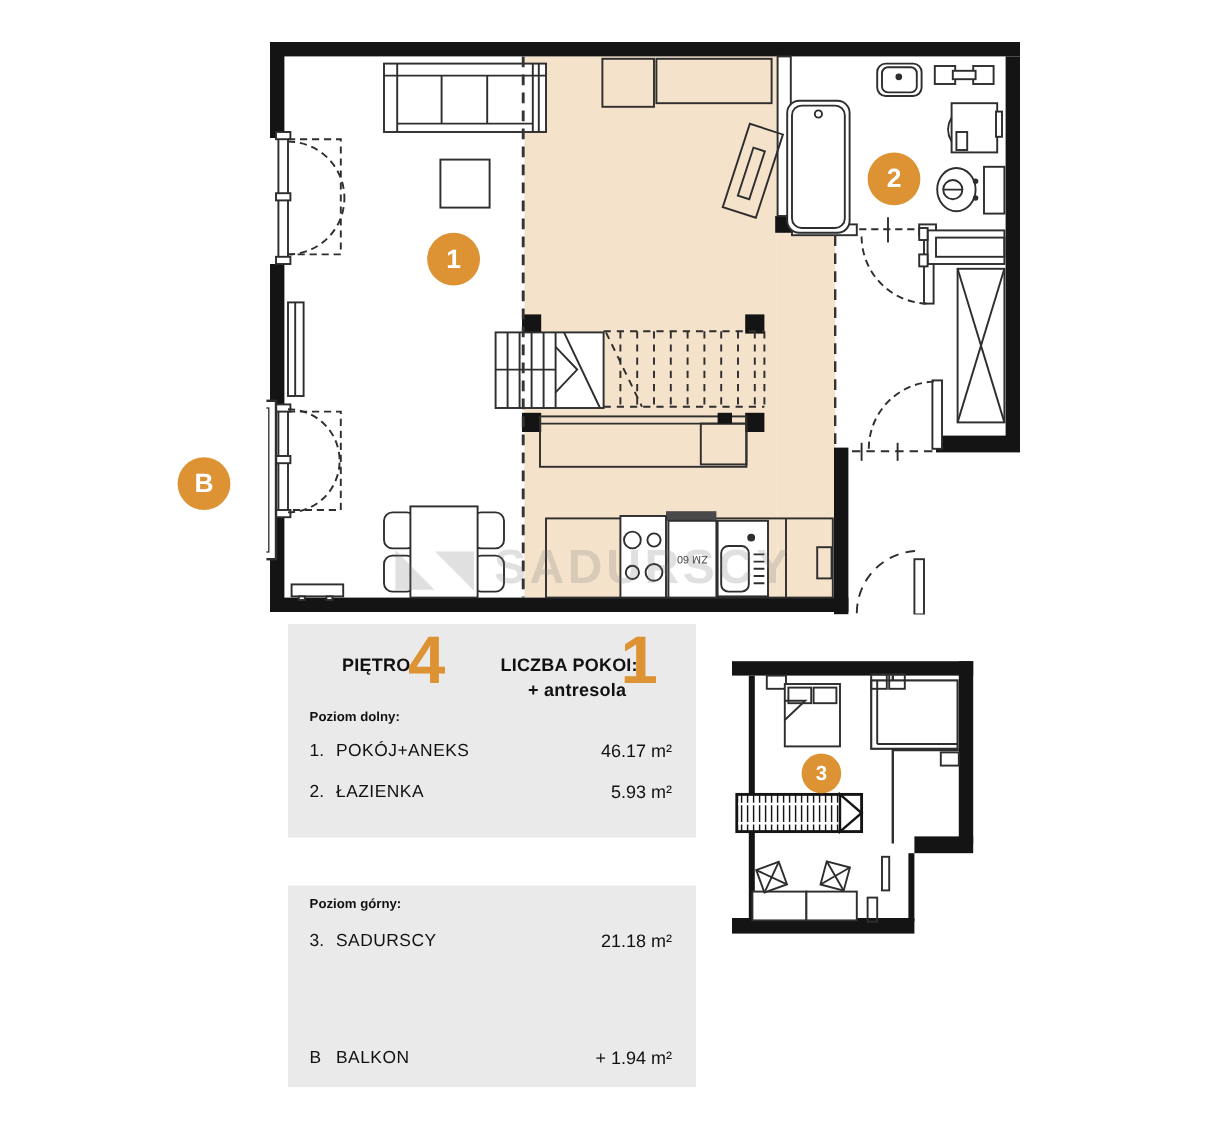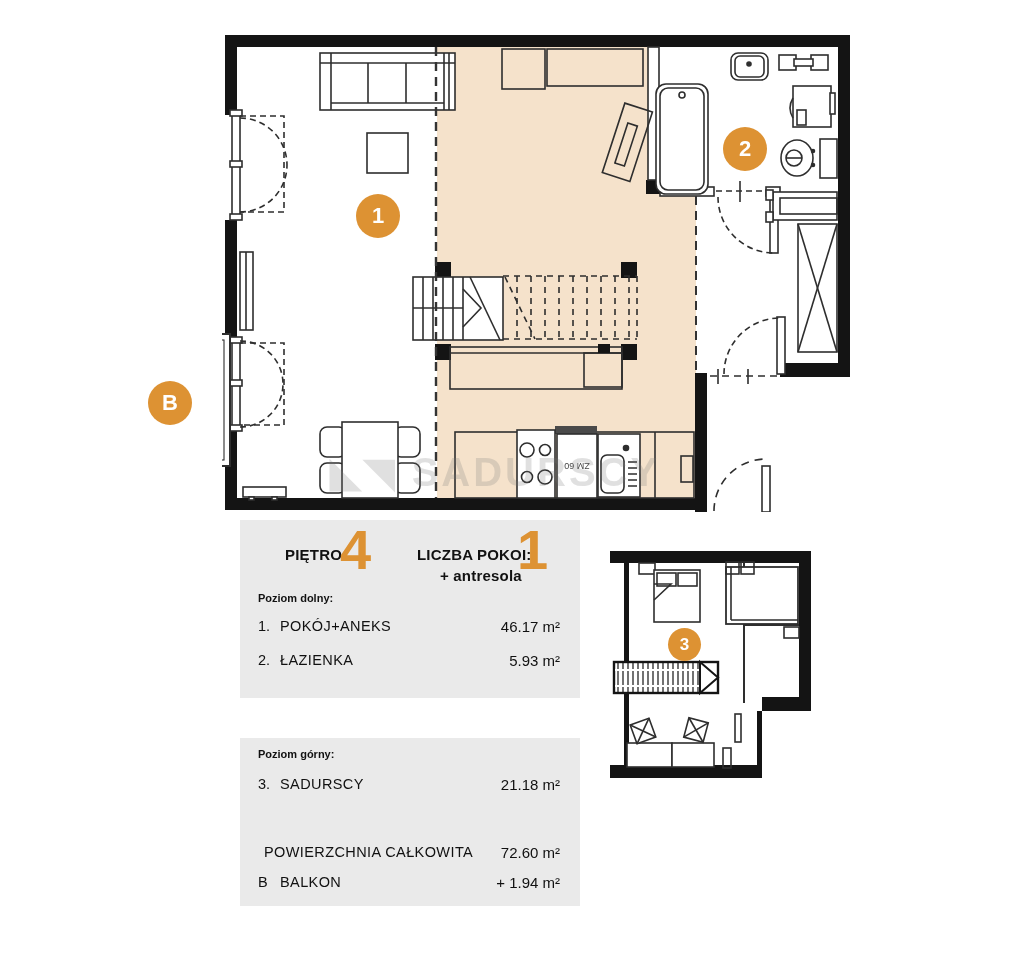--- a/index.html
+++ b/index.html
@@ -349,24 +349,20 @@
 
   <div class="panel" id="panel-upper">
     <div class="sec" style="top:10px">Poziom górny:</div>
 
     <div class="row" style="top:38px">
       <span class="no">3.</span>
       <span class="nm">SADURSCY</span>
       <span class="ar">21.18 m²</span>
     </div>
 
-    <div class="row" style="top:106px">
-      <span class="nm2">POWIERZCHNIA CAŁKOWITA</span>
-      <span class="ar">72.60 m²</span>
-    </div>
     <div class="row" style="top:136px">
       <span class="no">B</span>
       <span class="nm">BALKON</span>
       <span class="ar">+  1.94 m²</span>
     </div>
   </div>
 
 </div>
 
 </body></html>

